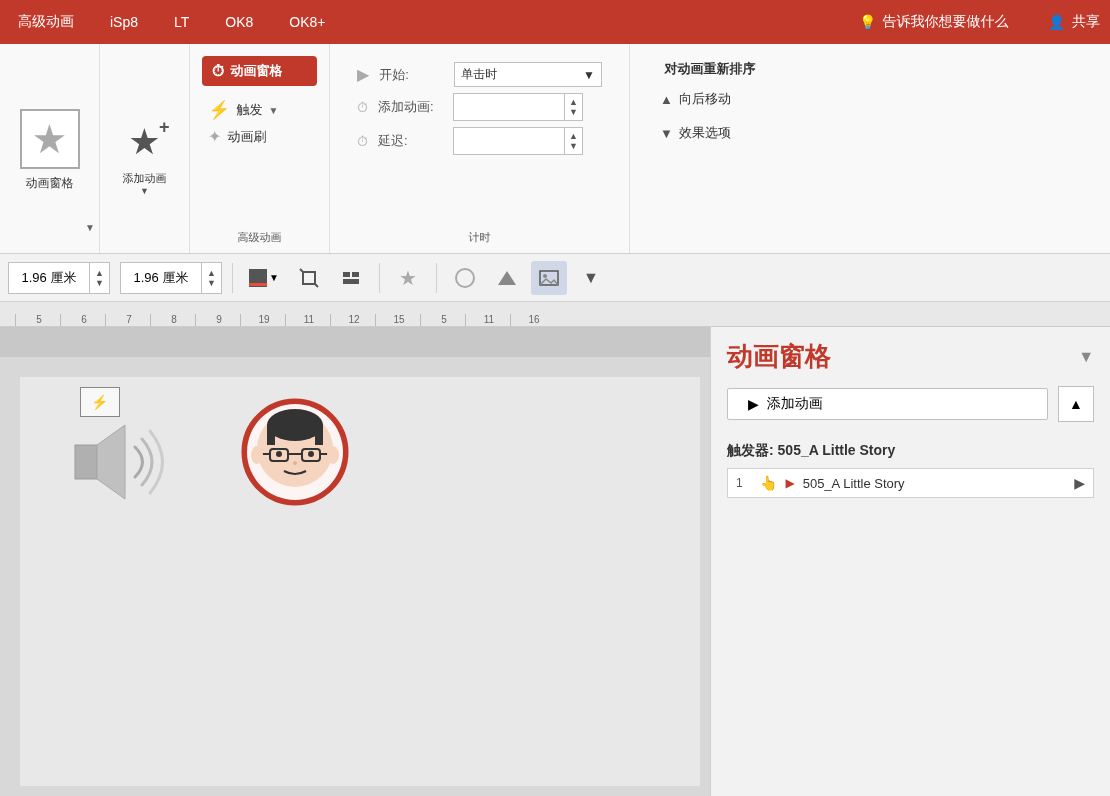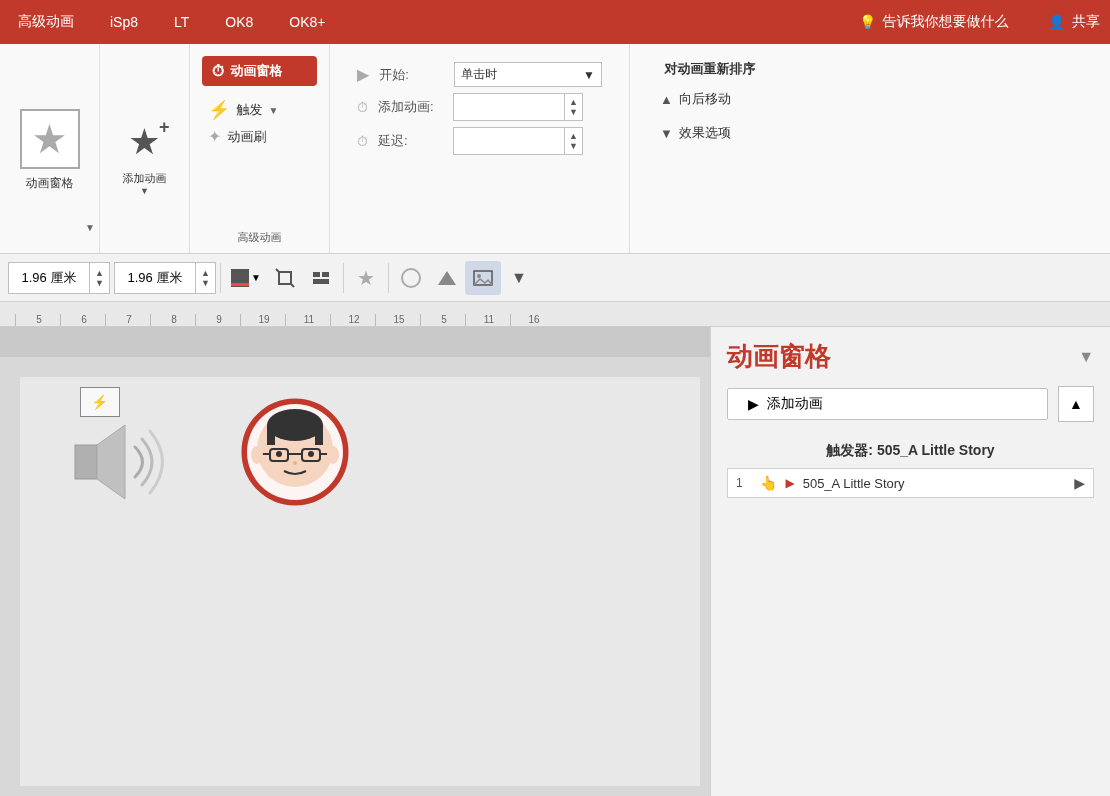--- a/index.html
+++ b/index.html
@@ -184,20 +184,21 @@
       overflow: hidden;
     }
 
     
     .toolbar-row {
       background: #f2f2f2;
       height: 48px;
       display: flex;
       align-items: center;
       padding: 0 8px;
+      gap: 6px;
       border-bottom: 1px solid #d0d0d0;
     }
     .size-input-group {
       display: flex;
       align-items: center;
       border: 1px solid #c0c0c0;
       background: white;
       height: 32px;
     }
     .size-input {
@@ -337,21 +338,20 @@
     }
 
     .anim-trigger-section {
       padding: 8px 16px;
     }
     .trigger-label {
       font-size: 14px;
       font-weight: bold;
       color: #333;
       margin-bottom: 8px;
-      text-align: center;
     }
     .anim-item-row {
       display: flex;
       align-items: center;
       padding: 6px 8px;
       gap: 8px;
       background: white;
       border: 1px solid #d0d0d0;
       margin-bottom: 4px;
       cursor: pointer;
@@ -510,20 +510,23 @@
         <span style="font-size:14px; color:#aaa;">⏱</span>
         <span class="timing-label">延迟:</span>
         <div style="display:flex; align-items:center; border:1px solid #c0c0c0; background:white; width:130px; height:28px;">
           <input type="text" class="size-input" style="width: 110px; border: none;" value="">
           <div class="size-spin">
             <span>▲</span>
               <span>▼</span>
           </div>
         </div>
       </div>
+    </div>
+    <div style="position:absolute; bottom:4px; left:0; right:0; text-align:center; font-size:11px; color:#555; padding-bottom:4px;">
+      <span>计时</span>
     </div>
   </div>
 
   <div class="ribbon-section" style="width:160px; border-right:none;">
     <div class="reorder-section">
       <div class="reorder-title">对动画重新排序</div>
       <div class="reorder-btn">
         <span class="up-arrow">▲</span>
         <span>向后移动</span>
       </div>

